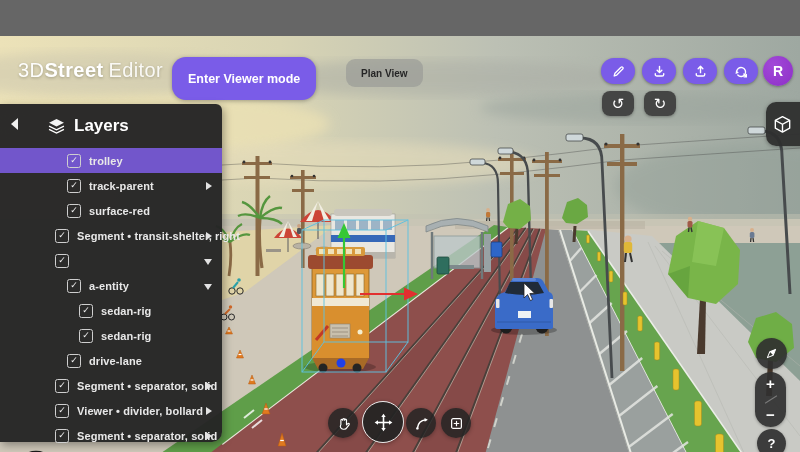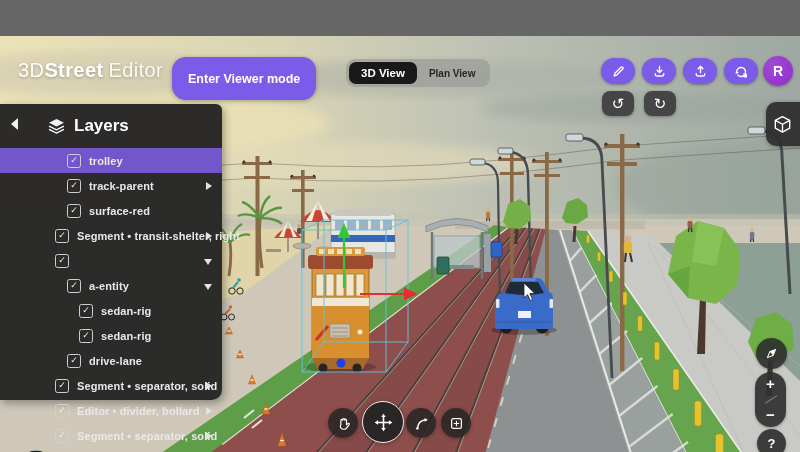--- a/index.html
+++ b/index.html
@@ -29,21 +29,21 @@
         background:radial-gradient(circle at 35% 30%,#a249d8,#8d2fc7);color:#fff;font-size:14px;font-weight:800;
         display:flex;align-items:center;justify-content:center;box-shadow:0 1px 3px rgba(0,0,0,.35);cursor:pointer;}
   .dbtn{position:absolute;top:55px;width:32px;height:25px;border-radius:8px;background:#3a3a3ae8;color:#fff;
         display:flex;align-items:center;justify-content:center;font-size:15px;line-height:1;cursor:pointer;
         box-shadow:0 1px 3px rgba(0,0,0,.3);}
   .cube-btn{position:absolute;left:766px;top:66px;width:46px;height:44px;border-radius:10px;background:#2e2e2ef2;
         display:flex;align-items:center;justify-content:flex-start;padding-left:7px;box-sizing:border-box;
         cursor:pointer;box-shadow:0 1px 4px rgba(0,0,0,.35);}
 
   
-  .panel{position:absolute;left:0;top:68px;width:222px;height:296px;background:rgba(37,37,37,.97);
+  .panel{position:absolute;left:0;top:68px;width:222px;height:338px;background:rgba(37,37,37,.97);
         border-radius:0 6px 10px 0;box-shadow:2px 3px 8px rgba(0,0,0,.35);color:#e8e8e8;z-index:10;}
   .panel-head{position:relative;height:44px;display:flex;align-items:center;}
   .caret-back{position:absolute;left:11px;top:14px;width:0;height:0;border-top:6px solid transparent;
         border-bottom:6px solid transparent;border-right:7px solid #f0f0f0;cursor:pointer;}
   .phead-center{display:flex;align-items:center;margin-left:48px;gap:9px;}
   .ptitle{font-size:17px;font-weight:700;color:#fff;}
   .lrow{position:relative;height:25px;display:flex;align-items:center;font-size:11px;font-weight:700;
         letter-spacing:.1px;cursor:pointer;white-space:nowrap;}
   .lrow.sel{background:#7256cb;}
   .ind0{padding-left:55px}.ind1{padding-left:67px}.ind2{padding-left:79px}
@@ -419,21 +419,20 @@
     <polygon points="524,247 524,262 527.6,258.6 530.4,264.6 532.6,263.5 529.8,257.6 534.6,257.2" fill="#fff" stroke="#222" stroke-width=".8"></polygon>
   </svg>
 
   <div class="logo">
     <span class="l1">3D</span><span class="l2">Street</span><span class="l3">Editor</span>
   </div>
 
   <div class="btn-viewer">Enter Viewer mode</div>
 
   <div class="view-toggle">
-    <div class="vt-active">3D View</div>
     <div class="vt-inactive">Plan View</div>
   </div>
 
   <div class="pbtn" style="left:601px">
     <svg width="15" height="15" viewBox="0 0 16 16">
       <path d="M3.4 12.8 L4.2 9.9 L10.6 3.5 a1.3 1.3 0 0 1 1.9 0 a1.3 1.3 0 0 1 0 1.9 L6.1 11.8 Z" fill="none" stroke="#fff" stroke-width="1.4" stroke-linejoin="round"></path>
     </svg>
   </div>
   <div class="pbtn" style="left:642px">
     <svg width="15" height="15" viewBox="0 0 16 16">
@@ -522,21 +521,21 @@
           <span class="cb">✓</span>
           <span class="ltxt">drive-lane</span>
         </div>
         <div class="lrow ind0">
           <span class="cb">✓</span>
           <span class="ltxt">Segment • separator, solid</span>
           <span class="arw right"></span>
         </div>
         <div class="lrow ind0">
           <span class="cb">✓</span>
-          <span class="ltxt">Editor • divider, bollard</span>
+          <span class="ltxt">Viewer • divider, bollard</span>
           <span class="arw right"></span>
         </div>
         <div class="lrow ind0">
           <span class="cb">✓</span>
           <span class="ltxt">Segment • separator, solid</span>
           <span class="arw right"></span>
         </div>
       </div>
   </div>
 

